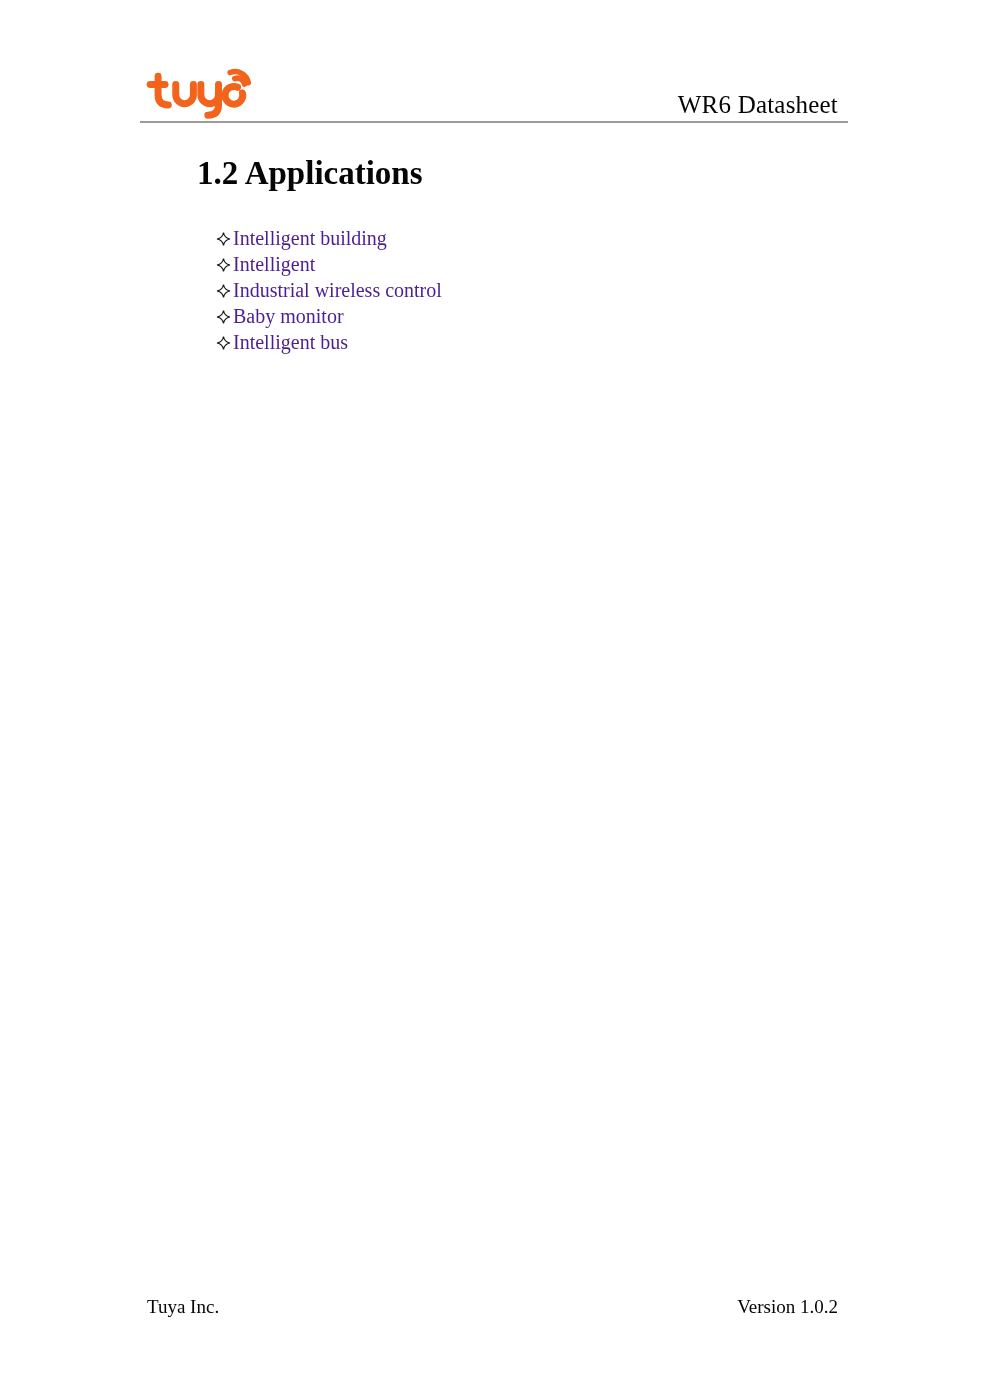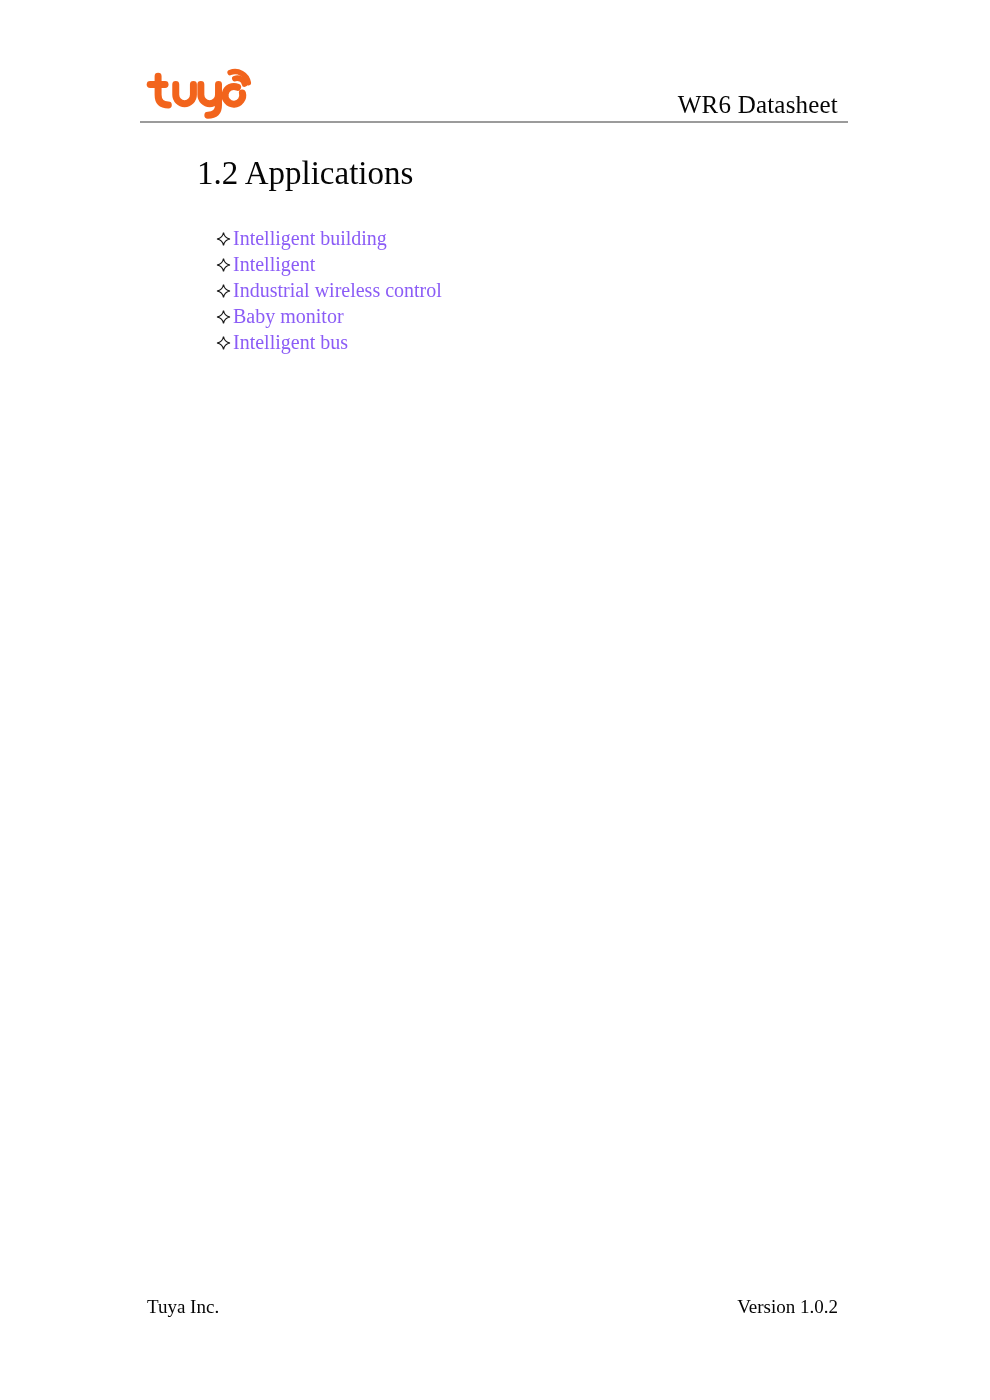--- a/index.html
+++ b/index.html
@@ -27,33 +27,33 @@
     letter-spacing:0.2px;white-space:nowrap;
   }
   .header-rule{
     position:absolute;left:140px;right:142px;top:121px;height:2px;
     background:var(--rule);
   }
 
   
   .section-heading{
     position:absolute;left:197px;top:157px;
-    font-size:33px;font-weight:normal;line-height:1;color:#050505;
+    font-size:33px;font-weight:bold;line-height:1;color:#050505;
     white-space:nowrap;
   }
 
   
   .app-list{
     position:absolute;left:216px;top:225px;
     list-style:none;
   }
   .app-list li{
     display:flex;align-items:center;
     height:26px;
-    font-size:20px;color:#8b5cf6;
+    font-size:20px;color:#4c1d95;
     white-space:nowrap;
   }
   .bullet{display:inline-flex;margin-right:2px;flex:0 0 auto;transform:translateY(0.5px);}
   .bullet svg{display:block;}
 
   
   .footer{
     position:absolute;left:147px;right:152px;top:1296px;
     display:flex;justify-content:space-between;align-items:baseline;
     font-size:19px;font-weight:normal;line-height:1.2;color:#050505;

